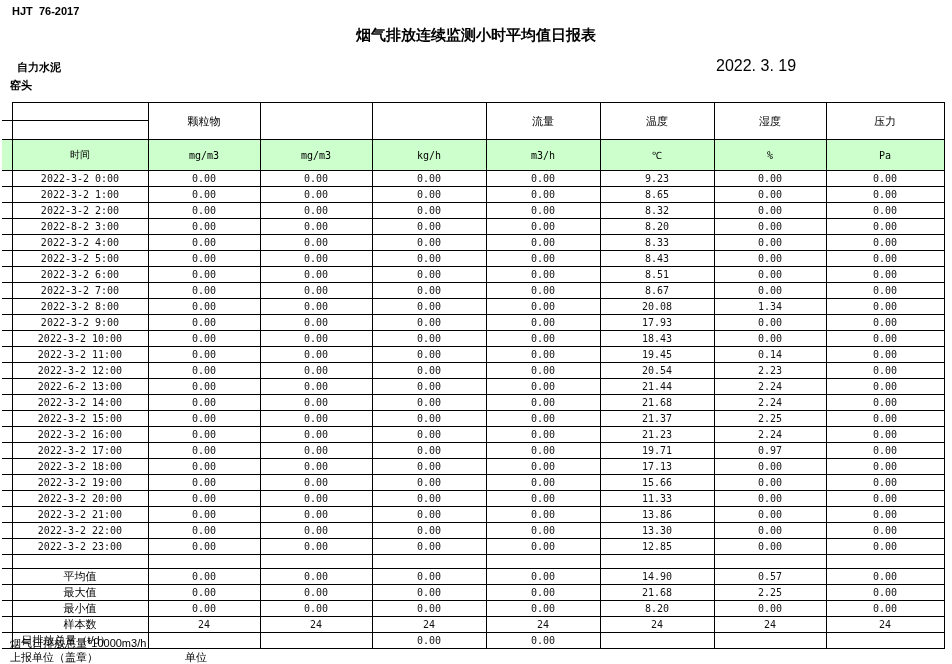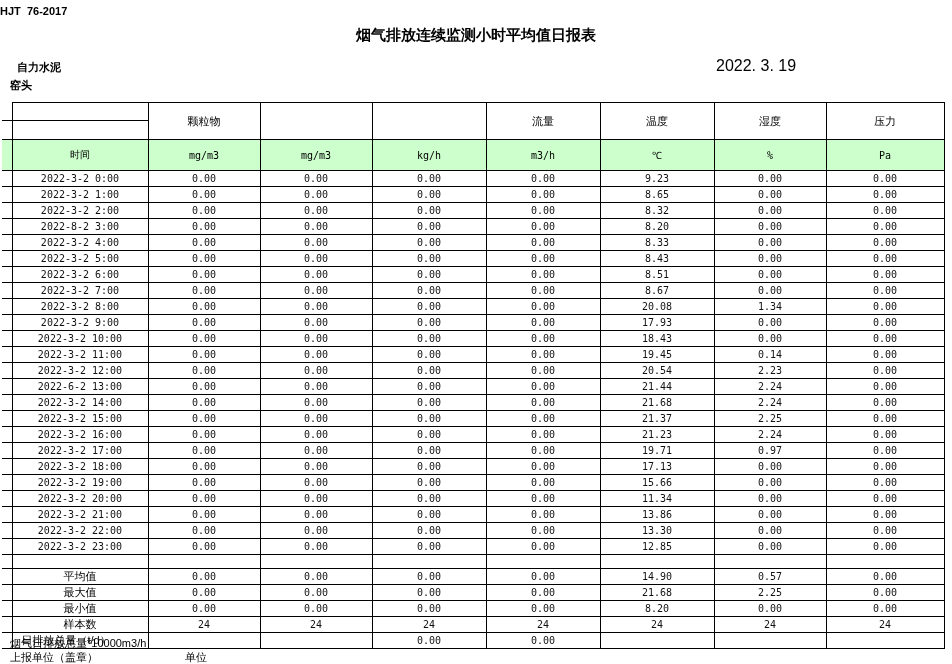--- a/index.html
+++ b/index.html
@@ -6,21 +6,21 @@
   body{
     position:relative;
     width:952px;height:664px;
     background:#ffffff;
     font-family:"Liberation Sans",sans-serif;
     color:#000;
     overflow:hidden;
   }
   :root{ --green:#ccffcc; --border:#000000; }
   .abs{position:absolute;}
-  .doc-code{left:0;top:5px;font-size:11px;font-weight:bold;white-space:pre;}
+  .doc-code{left:12px;top:5px;font-size:11px;font-weight:bold;white-space:pre;}
   .page-title{left:0;top:26px;width:952px;text-align:center;font-size:15px;font-weight:bold;}
   .report-date{left:716px;top:57px;font-size:16px;white-space:pre;}
   .company{left:17px;top:60px;font-size:11px;font-weight:bold;}
   .point{left:10px;top:78px;font-size:11px;font-weight:bold;}
 
   table{
     position:absolute;left:2px;top:102px;
     border-collapse:collapse;table-layout:fixed;
   }
   td,th{
@@ -316,21 +316,21 @@
         <td class="num-cell">0.00</td>
         <td class="num-cell">0.00</td>
       </tr>
       <tr class="data-row">
         <td class="sliver"></td>
         <td class="time-cell">2022-3-2 20:00</td>
         <td class="num-cell">0.00</td>
         <td class="num-cell">0.00</td>
         <td class="num-cell">0.00</td>
         <td class="num-cell">0.00</td>
-        <td class="num-cell">11.34</td>
+        <td class="num-cell">11.33</td>
         <td class="num-cell">0.00</td>
         <td class="num-cell">0.00</td>
       </tr>
       <tr class="data-row">
         <td class="sliver"></td>
         <td class="time-cell">2022-3-2 21:00</td>
         <td class="num-cell">0.00</td>
         <td class="num-cell">0.00</td>
         <td class="num-cell">0.00</td>
         <td class="num-cell">0.00</td>

